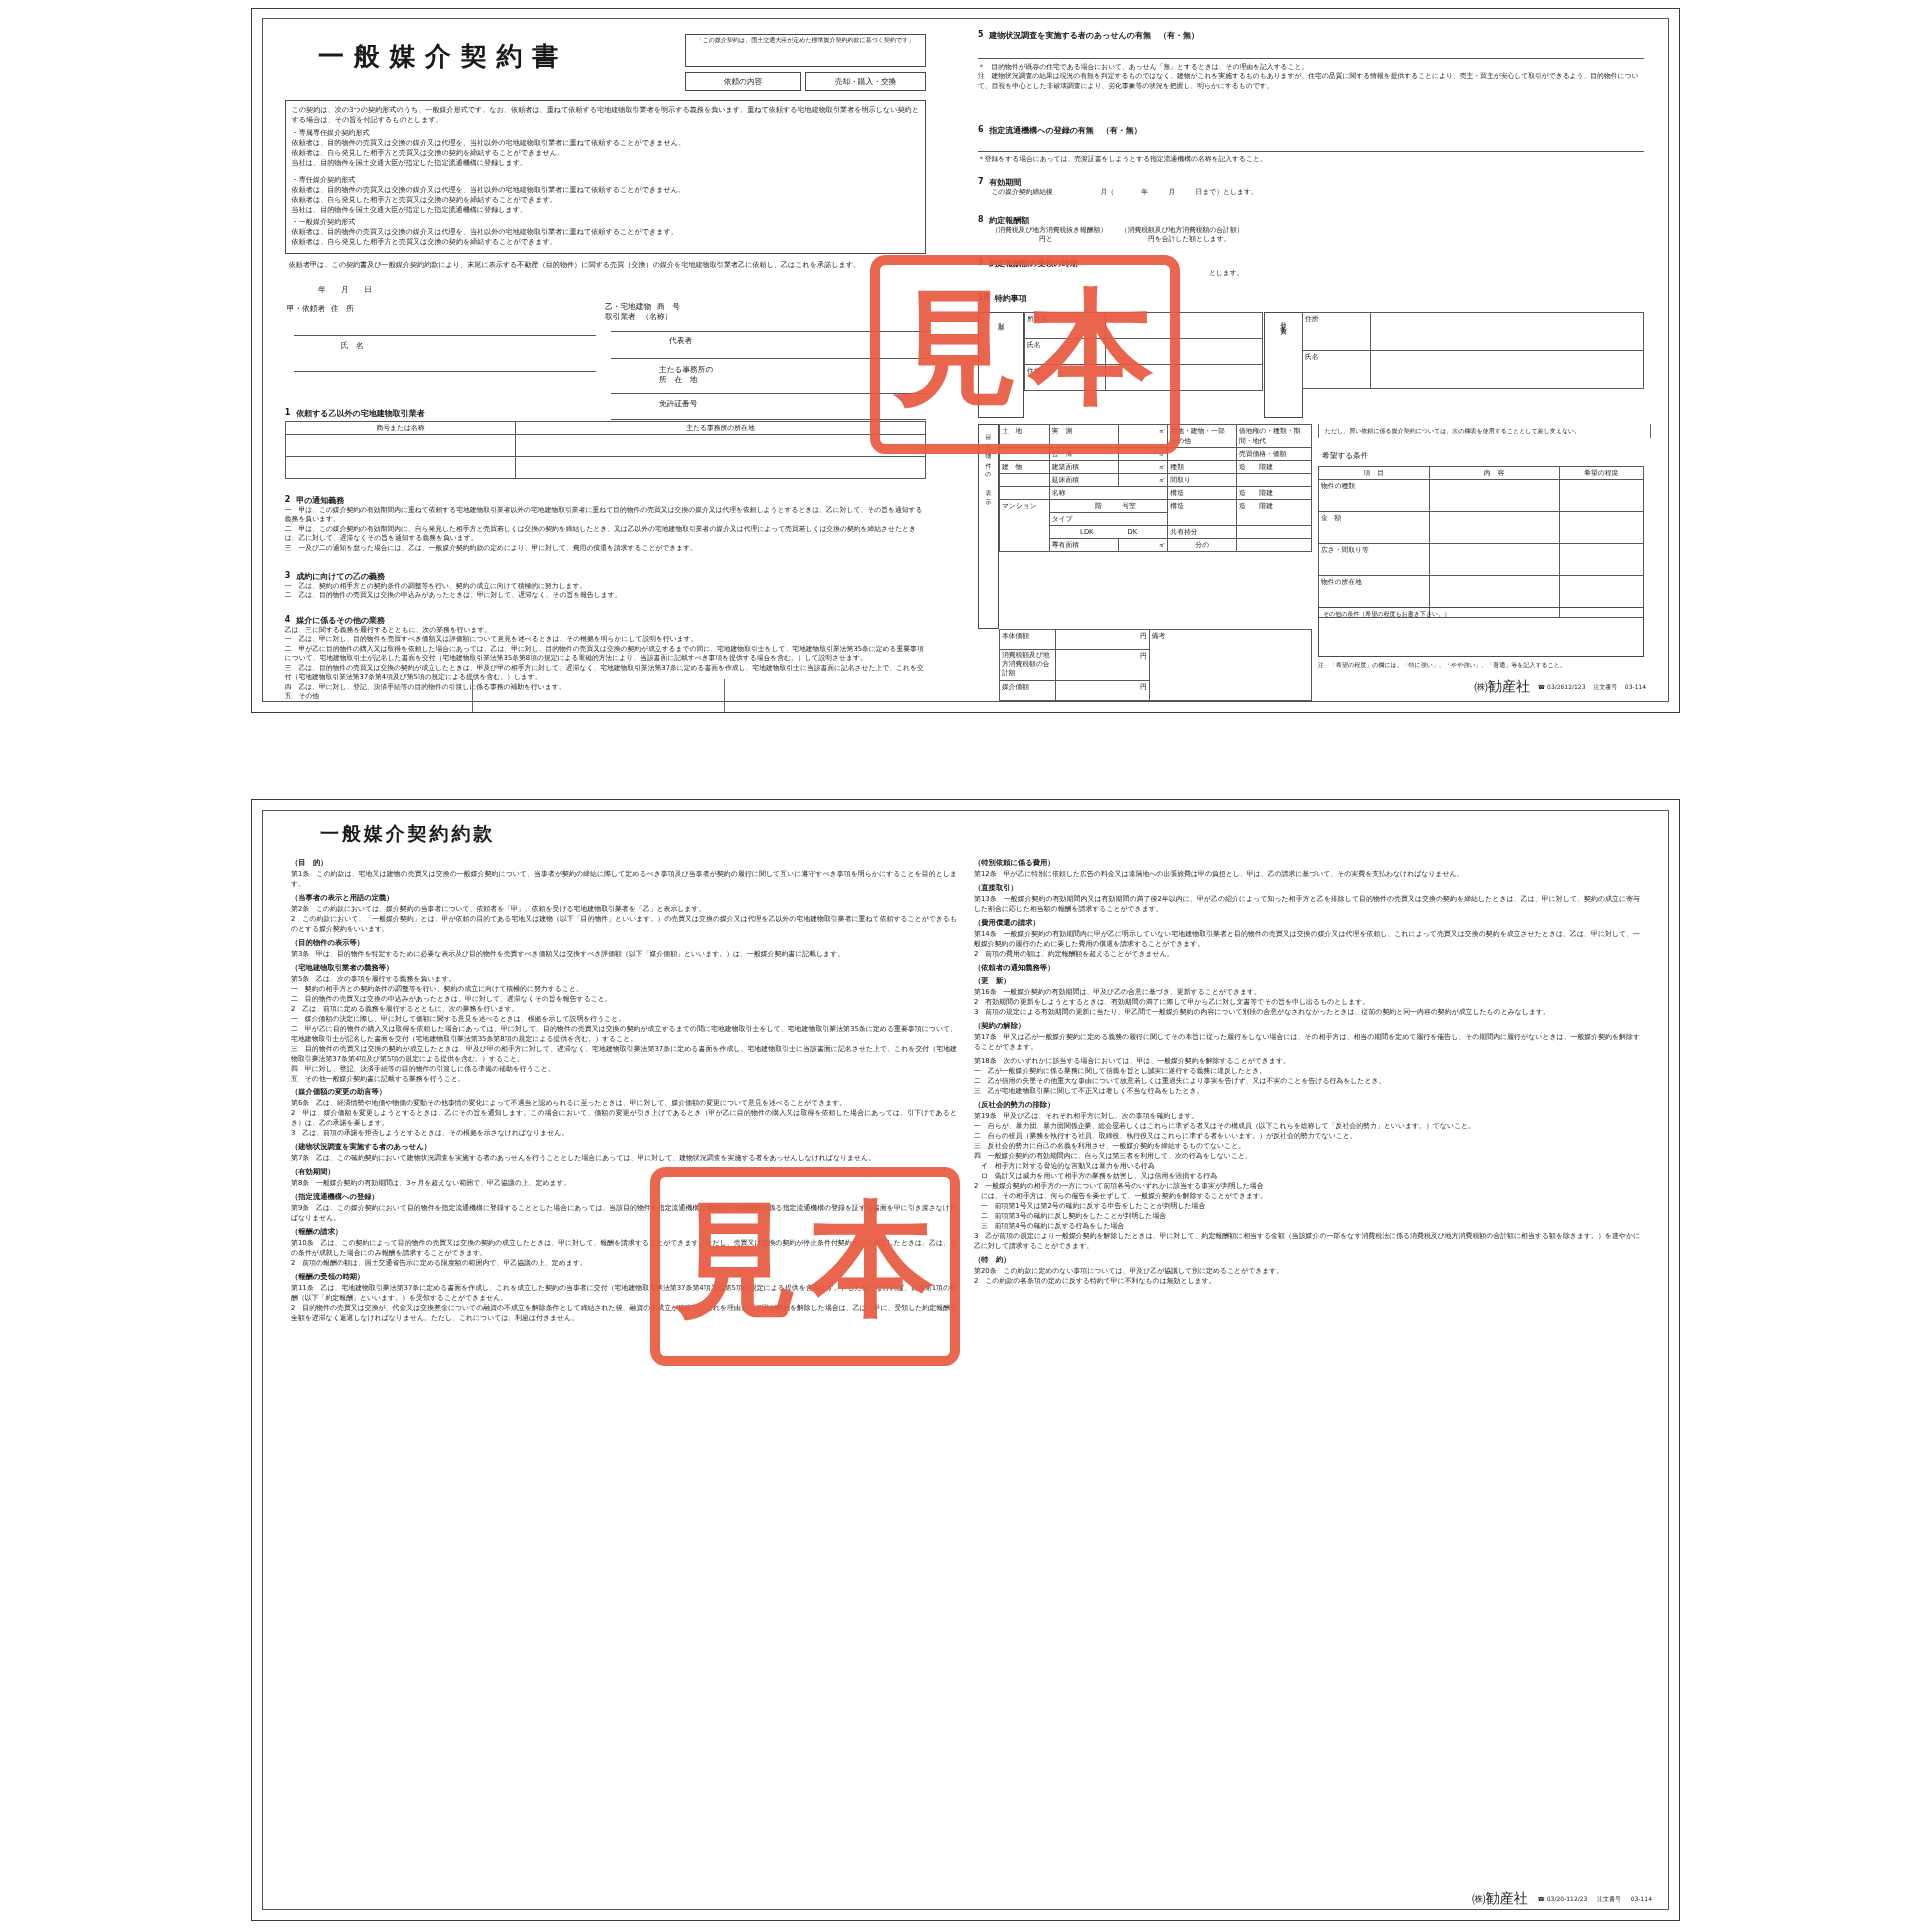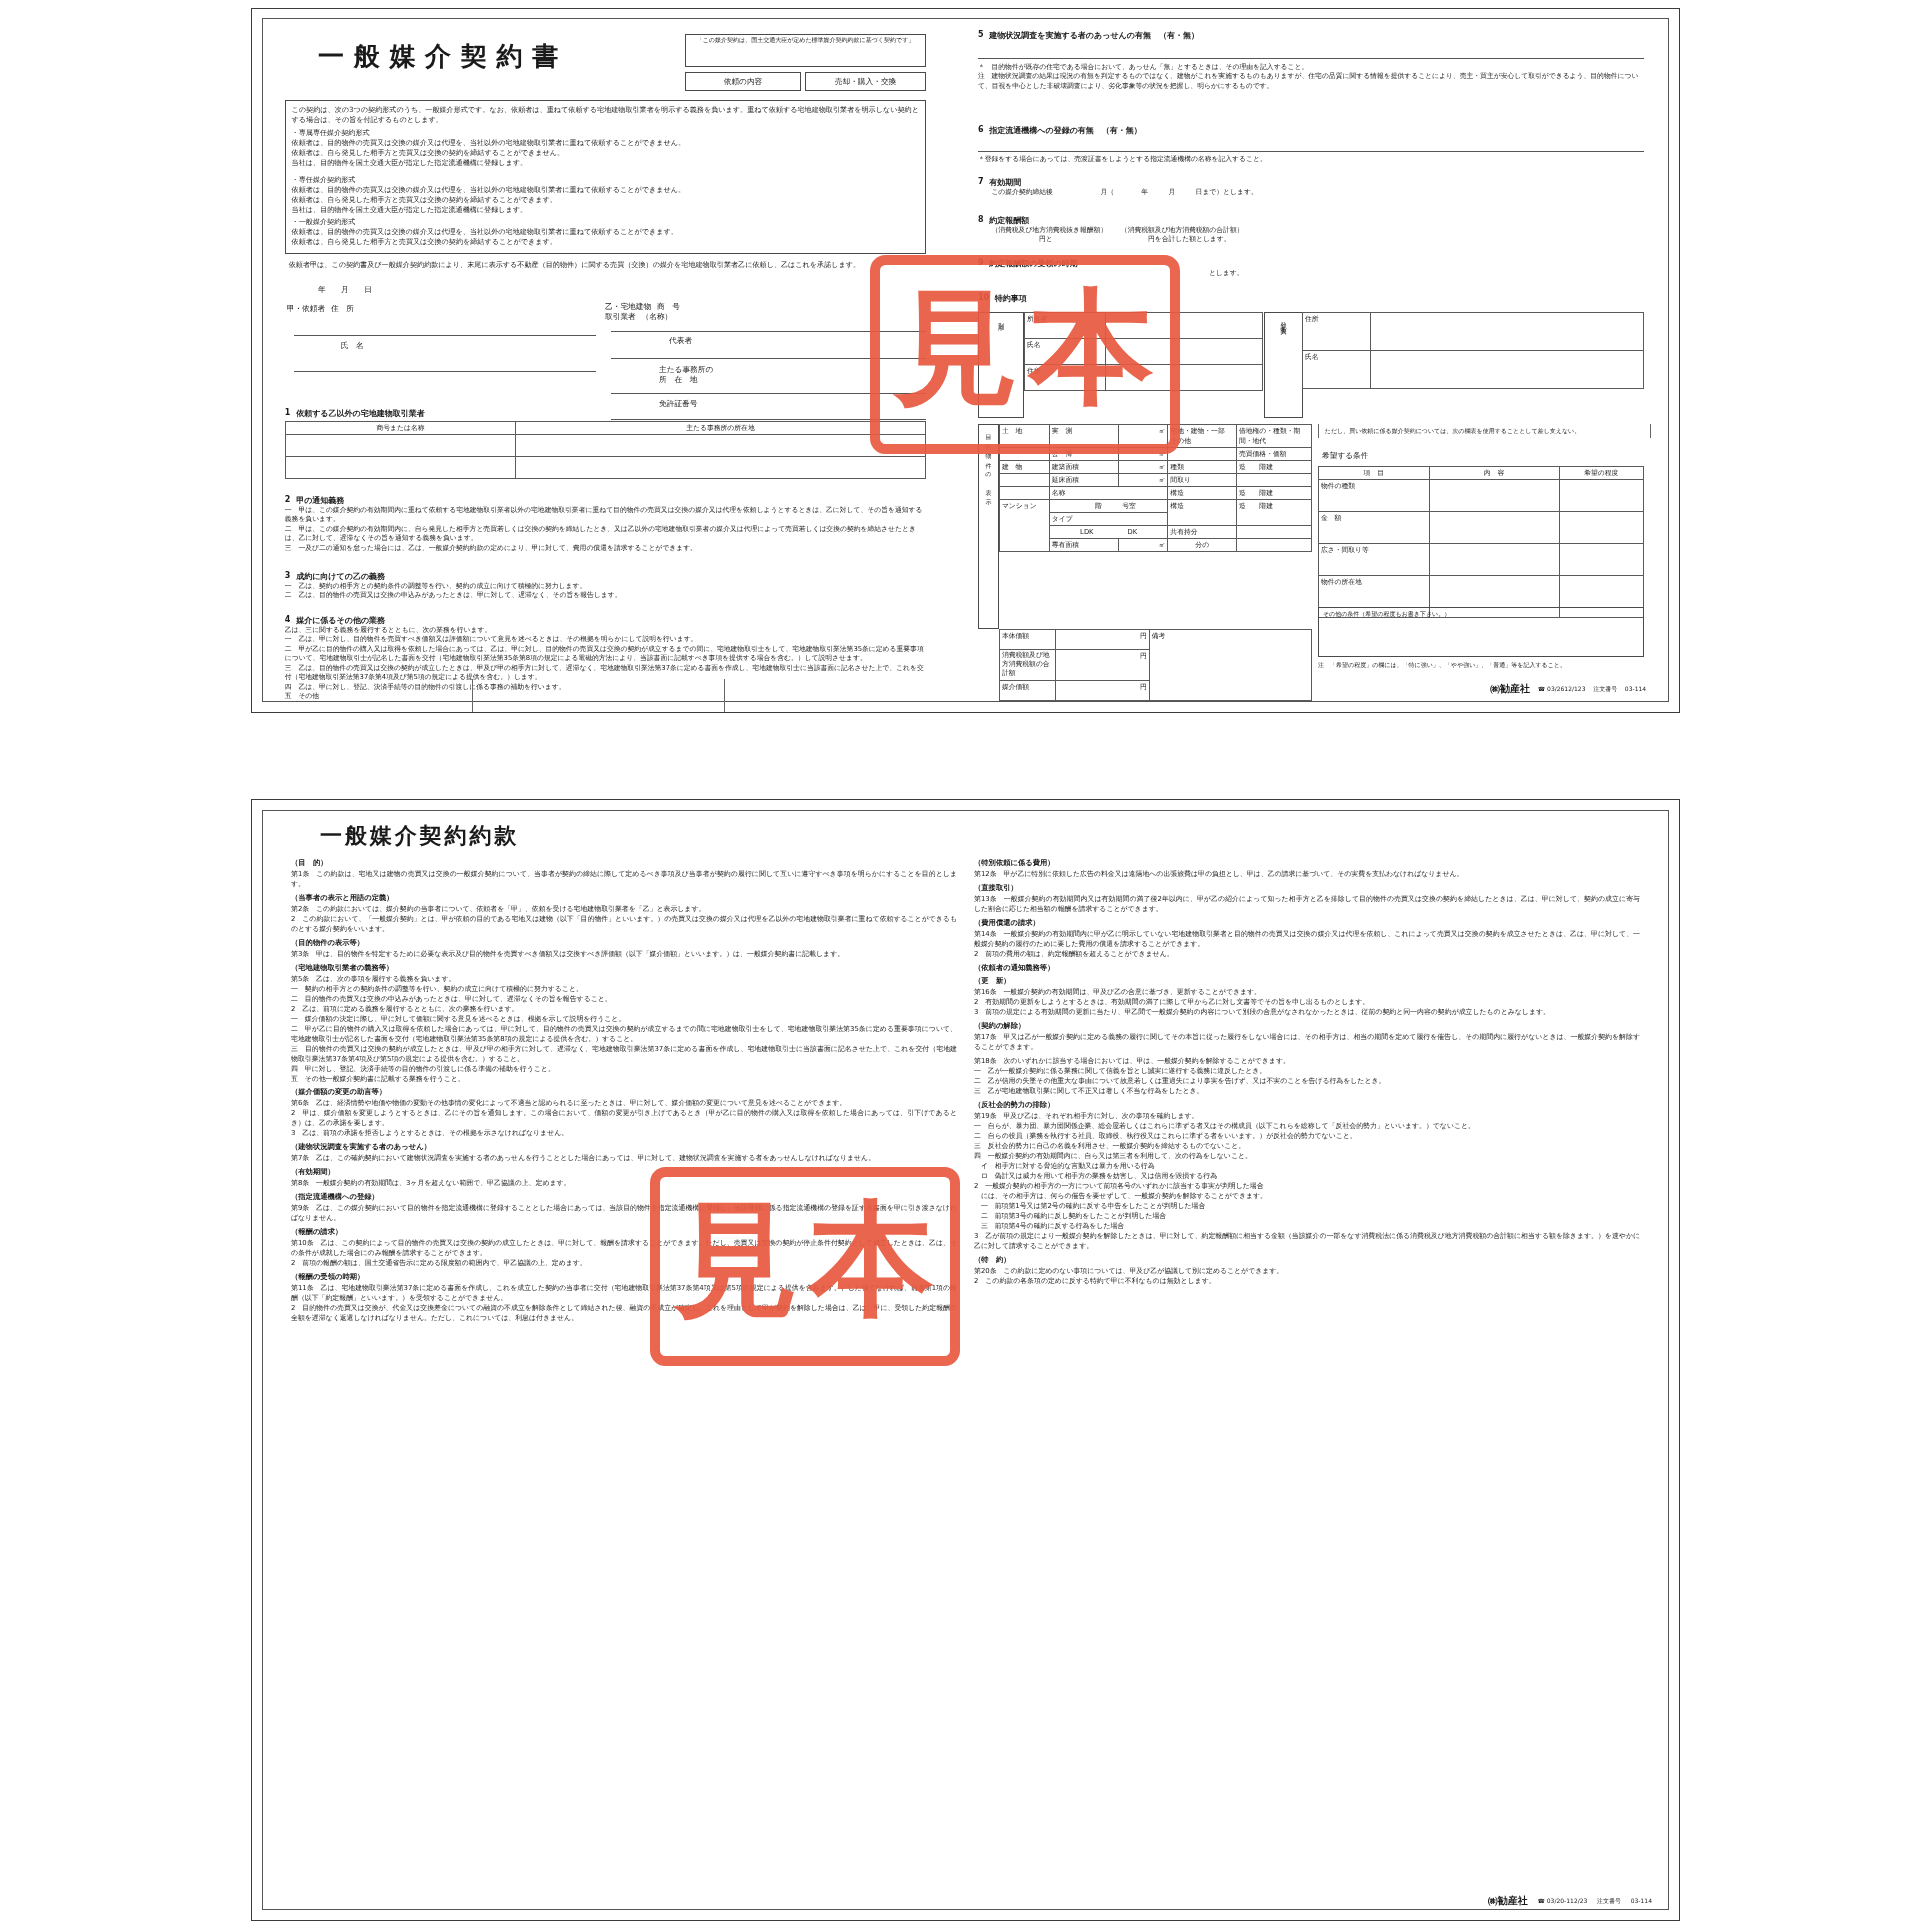--- a/index.html
+++ b/index.html
@@ -15,21 +15,21 @@
   .tiny2{font-size:6.8px;line-height:1.4;}
   .mini{font-size:6px;line-height:1.35;}
   .bx{border:1px solid #4a4a4a;box-sizing:border-box;}
   .lbl{font-size:7.7px;}
   .ul{border-bottom:1px solid #555;}
   .center{text-align:center;}
   .vert{writing-mode:vertical-rl;text-orientation:upright;letter-spacing:1.9px;}
   .stamp{position:absolute;color:#e8593f;font-family:"DejaVu Serif","Liberation Serif",serif;font-weight:700;opacity:.92;}
   .stampbox{position:absolute;border:10.6px solid #e8593f;border-radius:15.4px;opacity:.92;}
   .sec{font-size:8px;font-weight:700;}
-  .logo{font-size:10px;font-weight:700;}
+  .logo{font-size:14px;font-weight:400;}
   .tbl{border-collapse:collapse;width:100%;}
   .tbl td{border:1px solid #5a5a5a;font-size:6.8px;padding:1px 1.9px;vertical-align:top;}
   .clause h4{margin:3.9px 0 1px 0;font-size:7.3px;}
   .clause p{margin:0 0 1px 0;font-size:6.9px;line-height:1.45;text-align:justify;}
 </style>
 </head>
 <body>
 
 <div class="page" id="page1">
   <div class="inner"></div>
@@ -368,21 +368,21 @@
     </div>
   </div>
 
   <div class="stampbox" style="left:618px;top:246px;width:290px;height:179px;"></div>
   <div class="stamp" style="left:642px;top:256px;font-size:124px;letter-spacing:11.6px;line-height:164px;">見本</div>
 </div>
 
 <div class="page" id="page2">
   <div class="inner"></div>
 
-  <div style="position:absolute;left:68px;top:21px;font-size:22px;font-family:'DejaVu Serif','Liberation Serif',serif;font-weight:700;letter-spacing:2.9px;">一般媒介契約約款</div>
+  <div style="position:absolute;left:68px;top:21px;font-size:19px;font-family:'DejaVu Serif','Liberation Serif',serif;font-weight:700;letter-spacing:2.9px;">一般媒介契約約款</div>
 
   <div class="col clause" style="left:39px;top:54px;width:666px;height:1033px;overflow:hidden;">
     <div>
         <h4>（目　的）</h4>
         <p style="white-space:pre-line;">第1条　この約款は、宅地又は建物の売買又は交換の一般媒介契約について、当事者が契約の締結に際して定めるべき事項及び当事者が契約の履行に関して互いに遵守すべき事項を明らかにすることを目的とします。</p>
       </div>
     <div>
         <h4>（当事者の表示と用語の定義）</h4>
         <p style="white-space:pre-line;">第2条　この約款においては、媒介契約の当事者について、依頼者を「甲」、依頼を受ける宅地建物取引業者を「乙」と表示します。
 2　この約款において、「一般媒介契約」とは、甲が依頼の目的である宅地又は建物（以下「目的物件」といいます。）の売買又は交換の媒介又は代理を乙以外の宅地建物取引業者に重ねて依頼することができるものとする媒介契約をいいます。</p>

